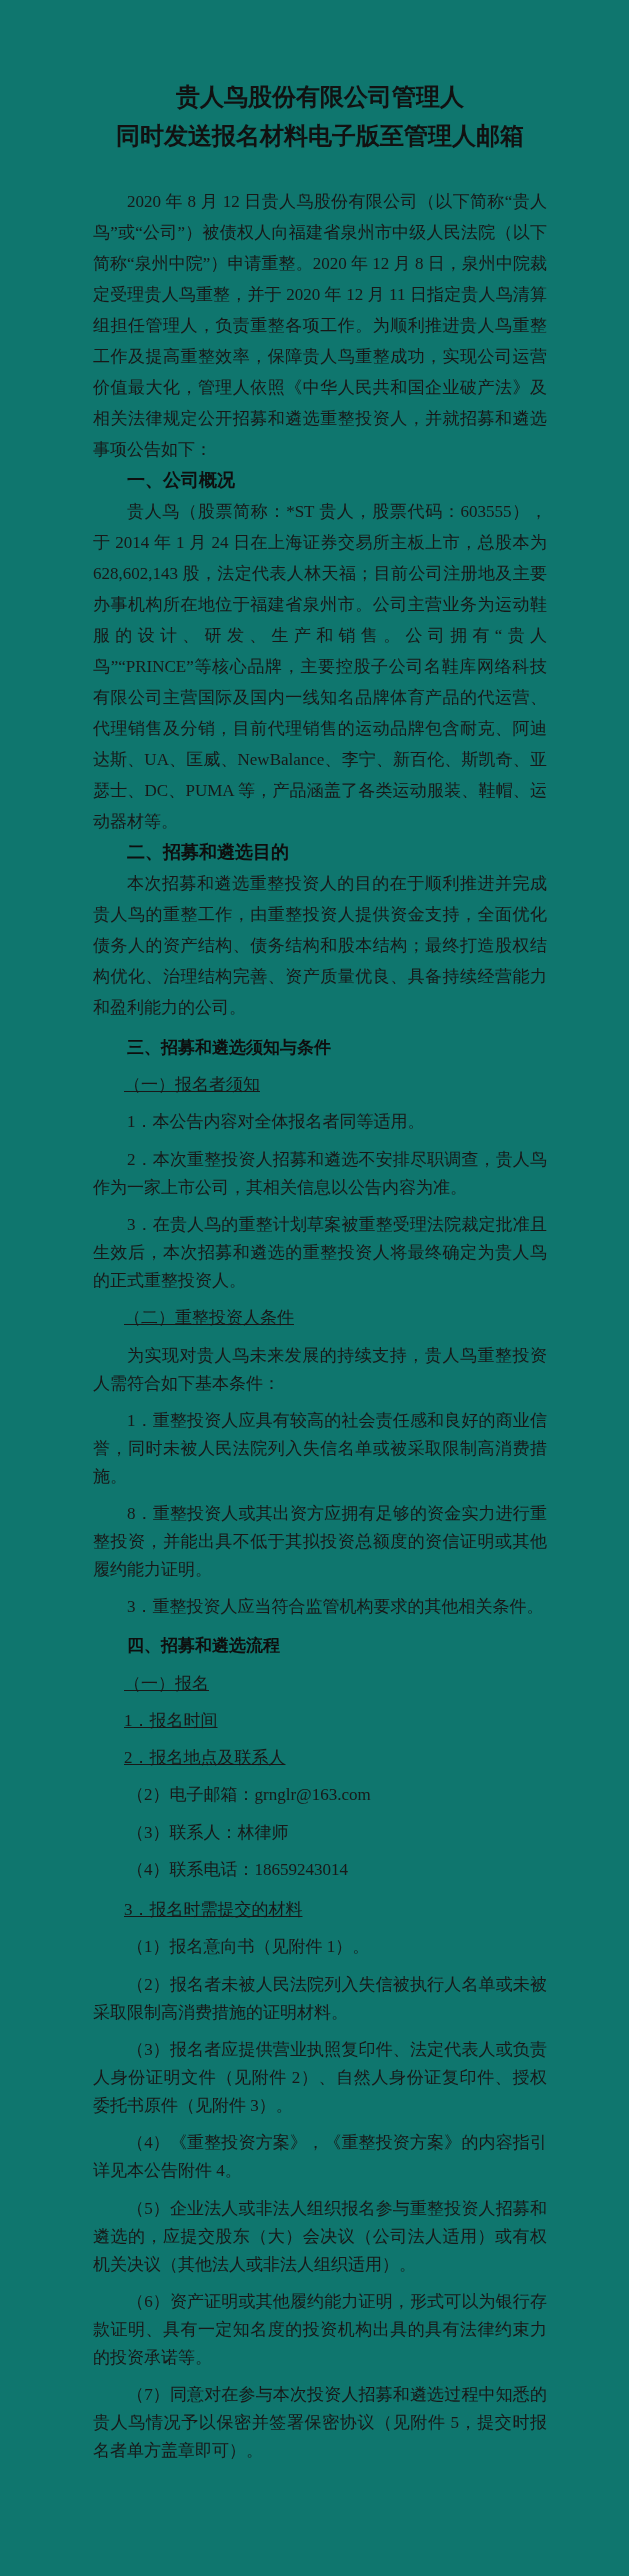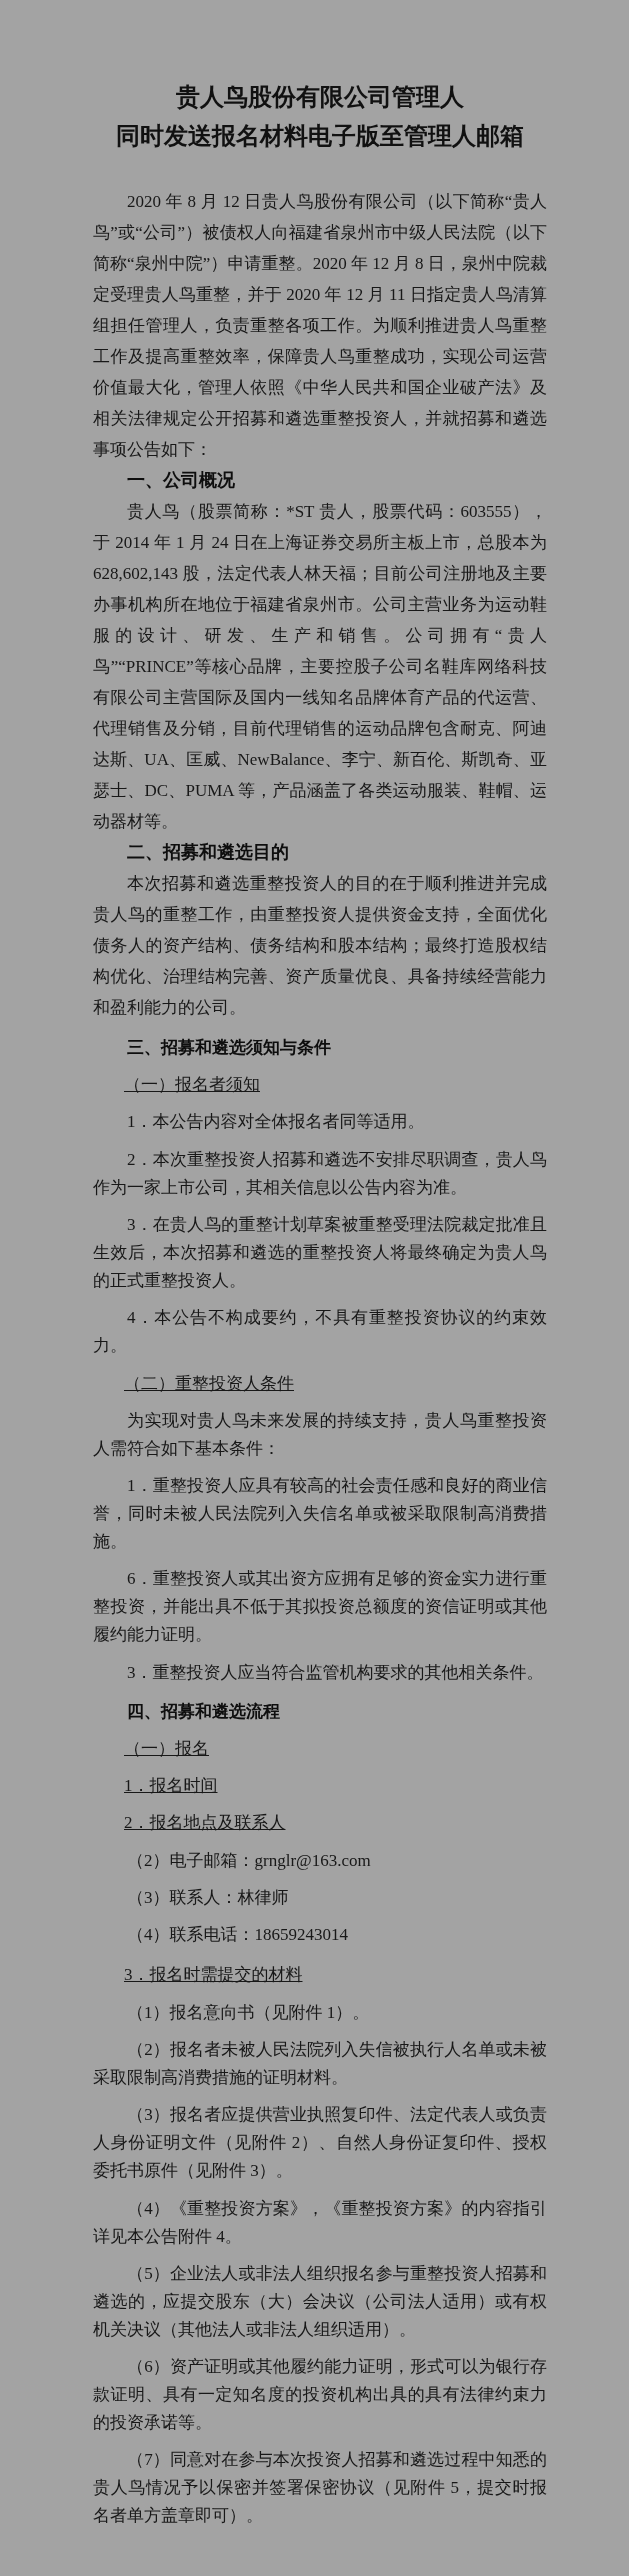--- a/index.html
+++ b/index.html
@@ -5,21 +5,21 @@
   html, body {
     margin: 0;
     padding: 0;
     background: #ffffff;
   }
   .page {
     position: relative;
     width: 629px;
     height: 2576px;
     margin: 0 auto;
-    background: #a3a3a3;
+    background: #0f766e;
     box-sizing: border-box;
     padding: 77px 82px 15.4px 93px;
     overflow: hidden;
     color: #181818;
     font-family: "Liberation Serif", "DejaVu Serif", serif;
   }
   .doc-title {
     text-align: center;
     font-family: "Liberation Sans", "DejaVu Sans", sans-serif;
     font-weight: bold;
@@ -87,25 +87,24 @@
   <p class="p-u">贵人鸟（股票简称：*ST 贵人，股票代码：603555），于 2014 年 1 月 24 日在上海证券交易所主板上市，总股本为 628,602,143 股，法定代表人林天福；目前公司注册地及主要办事机构所在地位于福建省泉州市。公司主营业务为运动鞋服的设计、研发、生产和销售。公司拥有“贵人鸟”“PRINCE”等核心品牌，主要控股子公司名鞋库网络科技有限公司主营国际及国内一线知名品牌体育产品的代运营、代理销售及分销，目前代理销售的运动品牌包含耐克、阿迪达斯、UA、匡威、NewBalance、李宁、新百伦、斯凯奇、亚瑟士、DC、PUMA 等，产品涵盖了各类运动服装、鞋帽、运动器材等。</p>
 
   <p class="h-u">二、招募和遴选目的</p>
   <p class="p-u">本次招募和遴选重整投资人的目的在于顺利推进并完成贵人鸟的重整工作，由重整投资人提供资金支持，全面优化债务人的资产结构、债务结构和股本结构；最终打造股权结构优化、治理结构完善、资产质量优良、具备持续经营能力和盈利能力的公司。</p>
 
   <p class="h-l">三、招募和遴选须知与条件</p>
   <p class="sub-l">（一）报名者须知</p>
   <p class="p-l">1．本公告内容对全体报名者同等适用。</p>
   <p class="p-l">2．本次重整投资人招募和遴选不安排尽职调查，贵人鸟作为一家上市公司，其相关信息以公告内容为准。</p>
   <p class="p-l">3．在贵人鸟的重整计划草案被重整受理法院裁定批准且生效后，本次招募和遴选的重整投资人将最终确定为贵人鸟的正式重整投资人。</p>
-  <p class="p-l">4．本公告不构成要约，不具有重整投资协议的约束效力。</p>
   <p class="sub-l">（二）重整投资人条件</p>
   <p class="p-l">为实现对贵人鸟未来发展的持续支持，贵人鸟重整投资人需符合如下基本条件：</p>
   <p class="p-l">1．重整投资人应具有较高的社会责任感和良好的商业信誉，同时未被人民法院列入失信名单或被采取限制高消费措施。</p>
-  <p class="p-l">6．重整投资人或其出资方应拥有足够的资金实力进行重整投资，并能出具不低于其拟投资总额度的资信证明或其他履约能力证明。</p>
+  <p class="p-l">8．重整投资人或其出资方应拥有足够的资金实力进行重整投资，并能出具不低于其拟投资总额度的资信证明或其他履约能力证明。</p>
   <p class="p-l">3．重整投资人应当符合监管机构要求的其他相关条件。</p>
 
   <p class="h-l">四、招募和遴选流程</p>
   <p class="sub-l">（一）报名</p>
   <p class="sub-l">1．报名时间</p>
   <p class="sub-l">2．报名地点及联系人</p>
   <p class="p-l">（2）电子邮箱：grnglr@163.com</p>
   <p class="p-l">（3）联系人：林律师</p>
   <p class="p-l">（4）联系电话：18659243014</p>
   <p class="sub-l tight">3．报名时需提交的材料</p>

